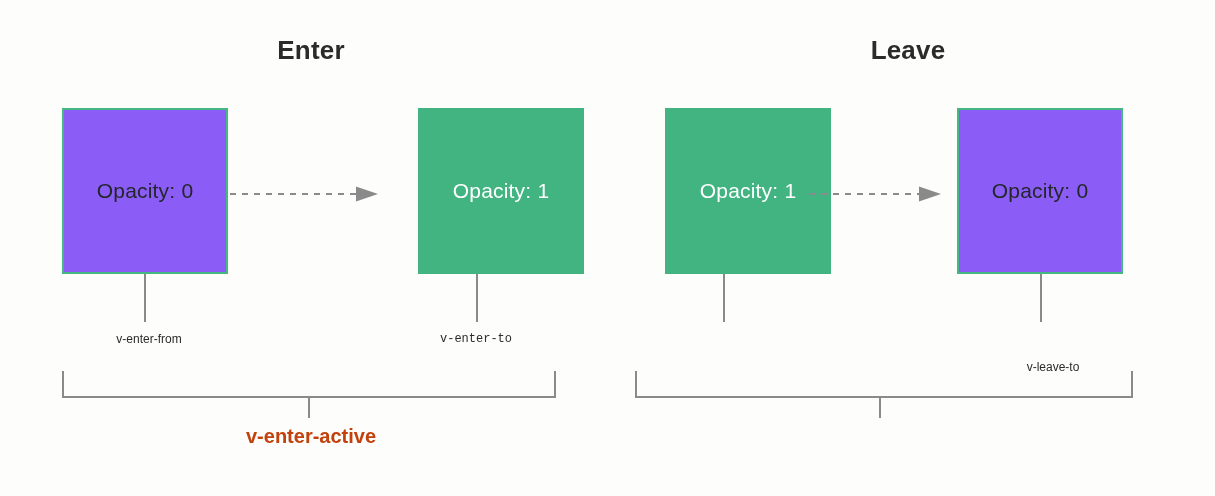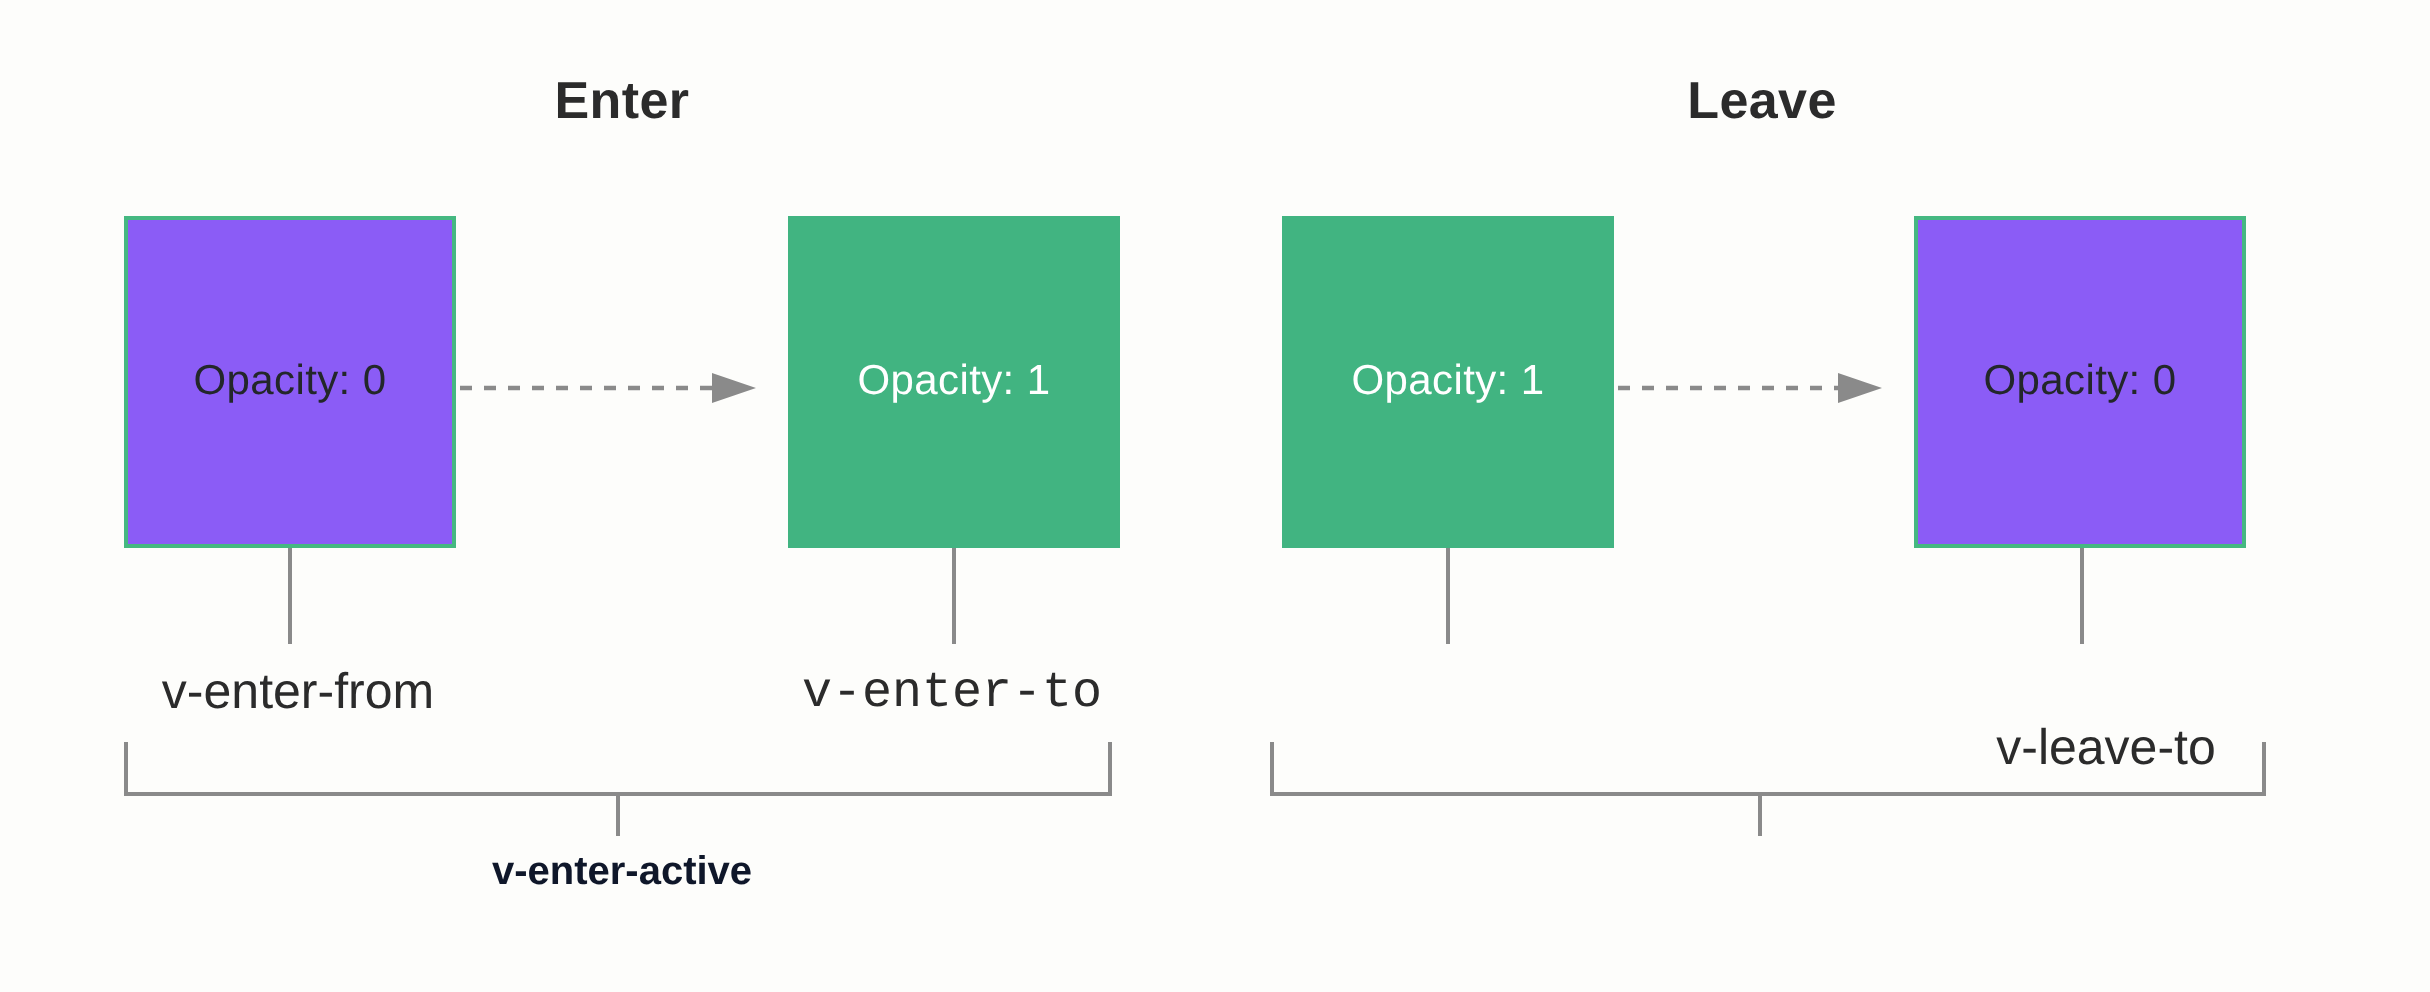--- a/index.html
+++ b/index.html
@@ -39,20 +39,21 @@
     align-items: center;
     justify-content: center;
   }
   .state-box.light {
     background: #8b5cf6;
     border: 2px solid #45b881;
   }
   .state-box.solid {
     background: #41b481;
     border: 2px solid #41b481;
+    margin-left: 24px;
   }
   .state-box .box-label {
     font-size: 21px;
     letter-spacing: 0.2px;
     white-space: nowrap;
   }
   .state-box.light .box-label { color: #23272a; }
   .state-box.solid .box-label { color: #ffffff; }
 
   .arrow {
@@ -62,21 +63,21 @@
   }
 
   .tick-line {
     position: absolute;
     width: 2px;
     background: #8a8a8a;
   }
 
   .tag-label {
     position: absolute;
-    font-size: 25px;
+    font-size: 12px;
     color: #2b2b2b;
     white-space: nowrap;
     transform: translateX(-50%);
     text-align: center;
   }
 
   .bracket {
     position: absolute;
     border-left: 2px solid #8a8a8a;
     border-right: 2px solid #8a8a8a;
@@ -87,21 +88,21 @@
   .bracket-stem {
     position: absolute;
     width: 2px;
     background: #8a8a8a;
   }
 
   .active-label {
     position: absolute;
     font-size: 20px;
     font-weight: bold;
-    color: #0f172a;
+    color: #c2410c;
     white-space: nowrap;
     transform: translateX(-50%);
     text-align: center;
   }
 </style>
 </head>
 <body>
 
 <div id="diagram">
 
@@ -124,21 +125,21 @@
   <div class="tick-line" style="left:476px; top:274px; height:48px;"></div>
 
   <div class="tag-label" style="left:149px; top:332px;">v-enter-from</div>
   <div class="tag-label" style="left:476px; top:332px;font-family:Liberation Mono, monospace;">v-enter-to</div>
 
   <div class="bracket" style="left:62px; top:371px; width:494px; height:27px;"></div>
   <div class="bracket-stem" style="left:308px; top:398px; height:20px;"></div>
 
   <div class="active-label" style="left:311px; top:425px;">v-enter-active</div>
 
-  <div class="section-title" style="left:881px; top:35px;text-align:center;">Leave</div>
+  <div class="section-title" style="left:908px; top:35px;text-align:center;">Leave</div>
 
   <div class="state-box solid" style="left:641px; top:108px;">
     <span class="box-label">Opacity: 1</span>
   </div>
 
   <svg class="arrow" style="left:807px; top:186px; width:150px; height:16px;" viewBox="0 0 150 16">
     <line x1="2" y1="8" x2="112" y2="8" stroke="#8a8a8a" stroke-width="2.2" stroke-dasharray="6 6" stroke-linecap="butt"></line>
     <polygon points="112,0.5 134,8 112,15.5" fill="#8a8a8a"></polygon>
   </svg>
 

